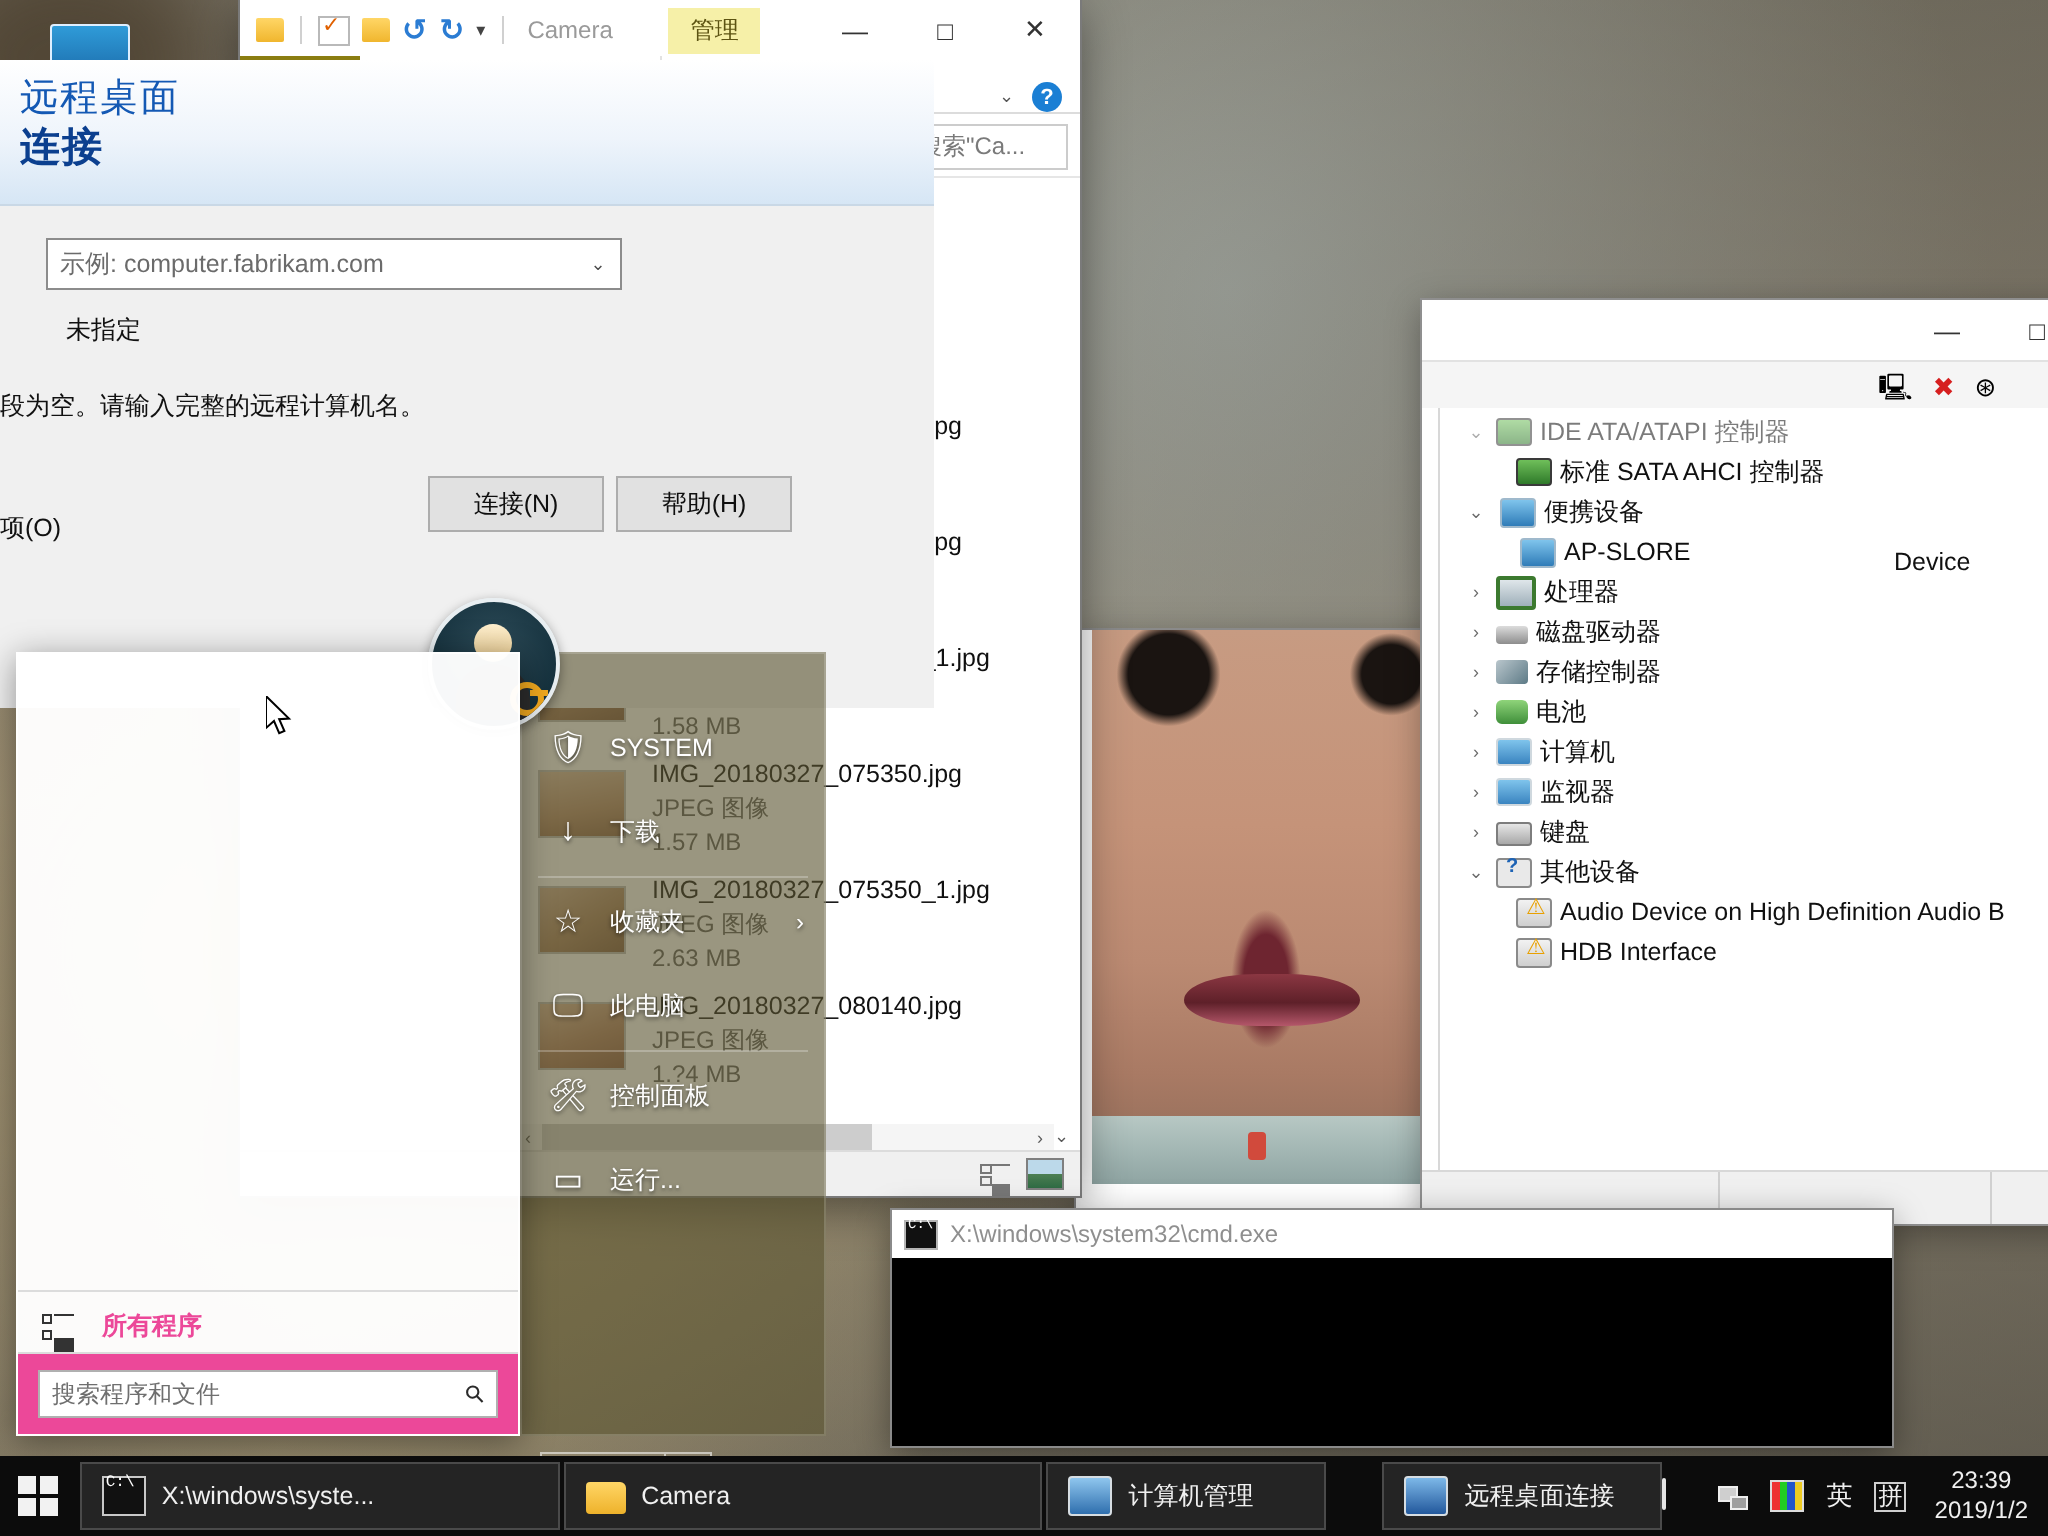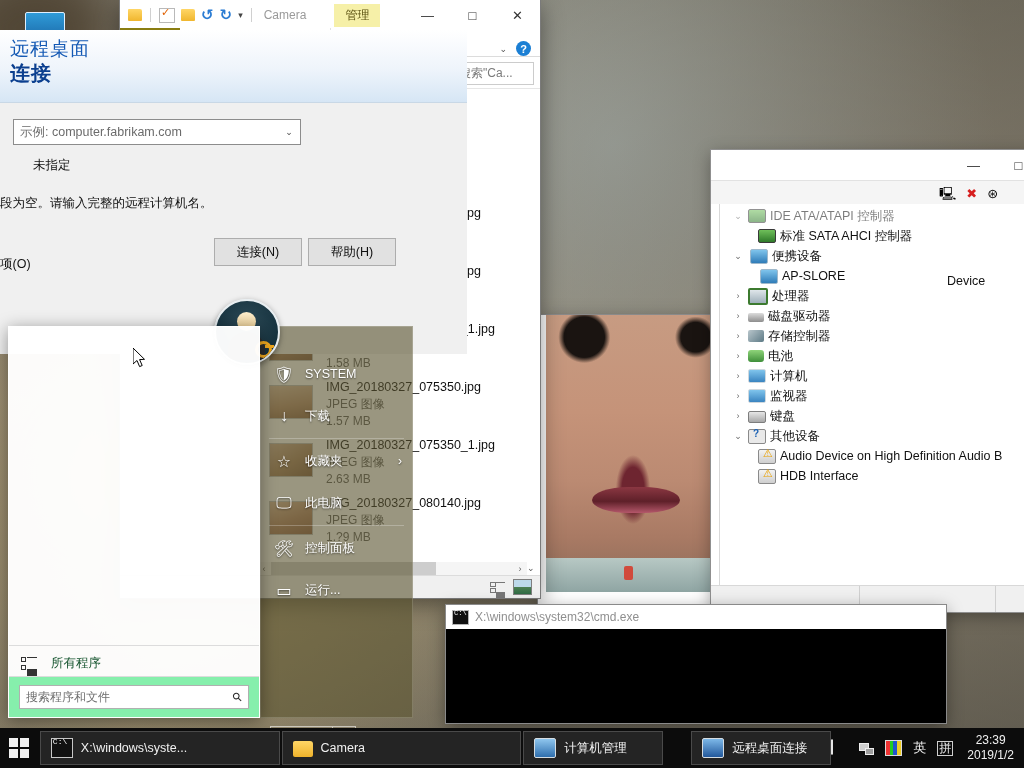--- a/index.html
+++ b/index.html
@@ -167,21 +167,21 @@
   
   #rdp{left:538px;top:0;width:467px;height:323px;background:#f0f0f0;
      box-shadow:0 0 0 1px #9a9a9a, 0 8px 26px rgba(0,0,0,.45);}
   #rdp .wtitle{background:#fff;padding-left:10px;}
   #rdp-titletext{color:#1f1f1f;font-size:12px;}
   #rdp-banner{height:72px;background:linear-gradient(180deg,#ffffff 0%,#eef4fb 55%,#d6e6f5 100%);
      border-bottom:1px solid #c9d8e6;padding-left:10px;position:relative;}
   #rdp-b1{color:#1459b4;font-size:19px;padding-top:6px;letter-spacing:1px;}
   #rdp-b2{color:#0b3f8f;font-size:20px;font-weight:bold;margin-top:-2px;letter-spacing:1px;}
   #rdp-body{position:relative;height:251px;background:#f0f0f0;}
-  #rdp-combo{position:absolute;left:13px;top:16px;width:280px;height:24px;background:#fff;border:1px solid #8c8c8c;
+  #rdp-combo{position:absolute;left:23px;top:16px;width:280px;height:24px;background:#fff;border:1px solid #8c8c8c;
      display:flex;align-items:center;padding-left:6px;}
   #rdp-combo .ph{color:#6b6b6b;font-size:12.5px;}
   #rdp-combo .arrow{margin-left:auto;width:22px;text-align:center;color:#4a4a4a;font-size:9px;}
   #rdp-unspec{position:absolute;left:33px;top:54px;color:#111;font-size:12.5px;}
   #rdp-msg{position:absolute;left:0px;top:92px;color:#111;font-size:12.5px;}
   #rdp-options{position:absolute;left:0px;top:153px;color:#111;font-size:12.5px;}
   .rdp-btn{position:absolute;top:135px;height:26px;background:#e1e1e1;border:1px solid #adadad;
      display:flex;align-items:center;justify-content:center;font-size:12.5px;color:#0f0f0f;}
   #rdp-connect{left:214px;width:86px;}
   #rdp-help{left:308px;width:86px;}
@@ -242,22 +242,22 @@
   .pen-ico .img{position:absolute;right:2px;top:3px;width:10px;height:9px;background:linear-gradient(180deg,#cfe9f7 55%,#3f8f4f 56%,#2a6f3c);border:1px solid #555;}
   .pen-ico .stand{position:absolute;left:8px;bottom:0;width:9px;height:4px;border:1px solid #1b1b1b;border-top:none;}
   #sm-item-label{font-size:12.5px;color:#0b0b0b;}
   #sm-allprogs{position:absolute;left:0;right:0;top:318px;height:34px;border-top:1px solid #dcdcdc;
      display:flex;align-items:center;gap:14px;padding-left:12px;}
   .ap-ico{width:16px;height:13px;position:relative;}
   .ap-ico i{position:absolute;left:6px;top:0;width:10px;border-top:1px solid #333;height:11px;
      box-shadow:0 4px 0 -0px #333,0 8px 0 0 #333;}
   .ap-ico:before{content:"";position:absolute;left:0;top:0;width:3px;height:3px;border:1px solid #333;}
   .ap-ico:after{content:"";position:absolute;left:0;top:8px;width:3px;height:3px;border:1px solid #333;}
-  #sm-allprogs-label{font-size:12.5px;color:#14532d;}
-  #sm-searchbar{position:absolute;left:0;right:0;bottom:0;height:40px;background:#86efac;border-top:1px solid #dcdcdc;
+  #sm-allprogs-label{font-size:12.5px;color:#ec4899;font-weight:bold;}
+  #sm-searchbar{position:absolute;left:0;right:0;bottom:0;height:40px;background:#ec4899;border-top:1px solid #dcdcdc;
      display:flex;align-items:center;}
   #sm-search{margin:0 10px;flex:1;height:22px;background:#fff;border:1px solid #b0b0b0;display:flex;align-items:center;padding:0 6px;}
   #sm-search-ph{color:#6f6f6f;font-size:12px;}
   #sm-search .mag{margin-left:auto;color:#2b2b2b;font-size:12px;transform:rotate(-45deg);}
 
   #sm-right{position:absolute;left:252px;top:0;width:153px;height:392px;
      background:rgba(92,86,50,.62);border:1px solid rgba(255,255,255,.18);box-sizing:border-box;}
   #sm-avatar{position:absolute;left:-47px;top:-28px;width:62px;height:62px;border-radius:50%;
      background:radial-gradient(circle at 50% 35%,#2c4a57,#15313d 70%);border:2px solid #e8eef1;
      box-shadow:0 2px 6px rgba(0,0,0,.4);overflow:hidden;}
@@ -538,21 +538,21 @@
           <div class="fsize">2.63 MB</div>
         </div>
       </div>
       <div class="frow">
         <div class="fthumb">
             <div class="photo p3"></div>
           </div>
         <div class="fmeta">
           <div class="fname">IMG_20180327_080140.jpg</div>
           <div class="fsub">JPEG 图像</div>
-          <div class="fsize">1.?9 MB</div>
+          <div class="fsize">1.?4 MB</div>
         </div>
       </div>
 
       <div id="list-vscroll">
         <div class="dn">⌄</div>
       </div>
       <div id="list-hscroll">
         <div class="lar">‹</div>
         <div class="track">
             <div class="thumb"></div>

